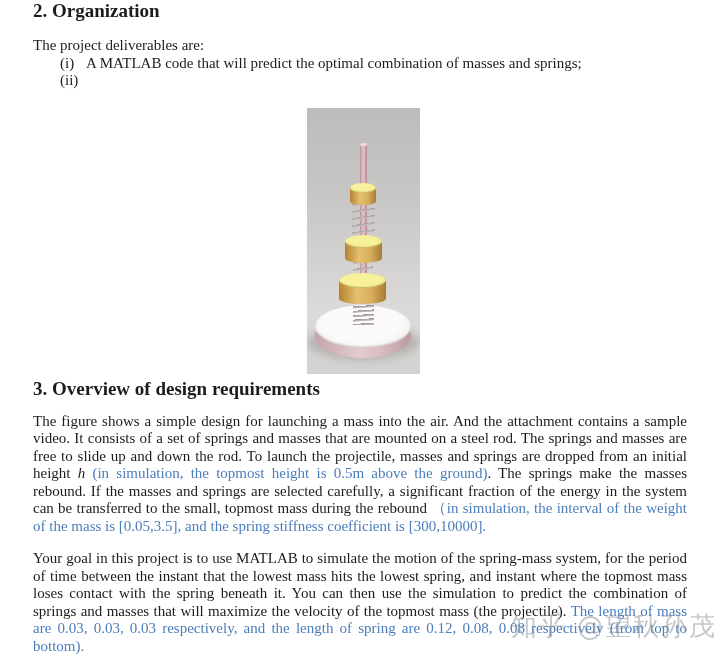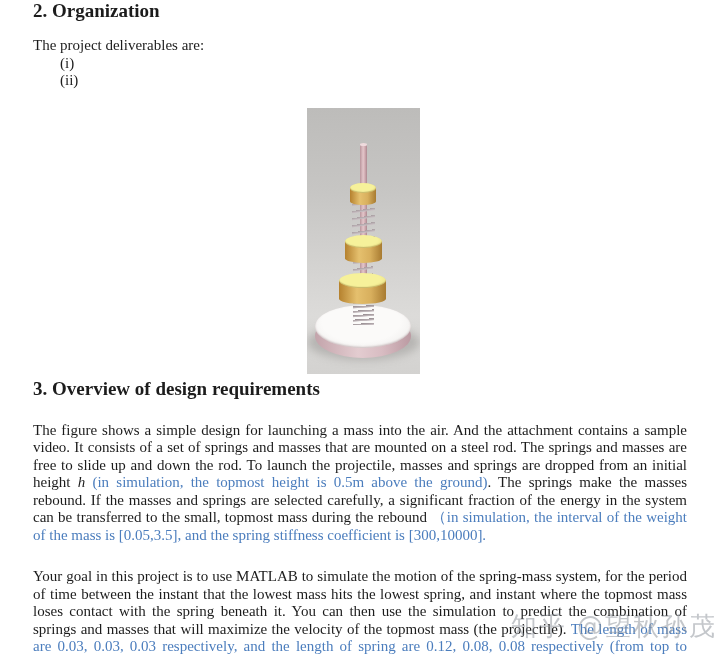--- a/index.html
+++ b/index.html
@@ -93,21 +93,21 @@
   }
   .base-top {
     position: absolute; left: 8px; top: 197px; width: 96px; height: 43px;
     border-radius: 50%;
     background: radial-gradient(ellipse at 48% 38%, #fbfaf9 55%, #e9e7e6 100%);
     box-shadow: inset 0 -1px 2px rgba(140,110,115,0.4);
     z-index: 2;
   }
 
   .section-3 { margin-top: 6px; }
-  .para { margin-top: 24px; font-family: Liberation Serif, serif; }
+  .para { margin-top: 15px; font-family: Liberation Serif, serif; }
 
   .watermark {
     position: absolute;
     top: 609px; right: 3px;
     font-family: "DejaVu Sans", "Liberation Sans", sans-serif;
     font-size: 26px;
     letter-spacing: 2px;
     color: rgba(138, 144, 152, 0.5);
     white-space: nowrap;
     z-index: 10;
@@ -117,20 +117,21 @@
 </head>
 <body>
 
 <div class="heading">2. Organization</div>
 
 <div class="body-text intro">The project deliverables are:</div>
 
 <div class="list">
   <div class="body-text list-item">
     <span class="marker">(i)</span>
+    <span>A MATLAB code that will predict the optimal combination of masses and springs;</span>
   </div>
   <div class="body-text list-item">
     <span class="marker">(ii)</span>
   </div>
 </div>
 
 <div class="figure">
   <div class="rod"></div>
   <div class="rod-cap"></div>
 

